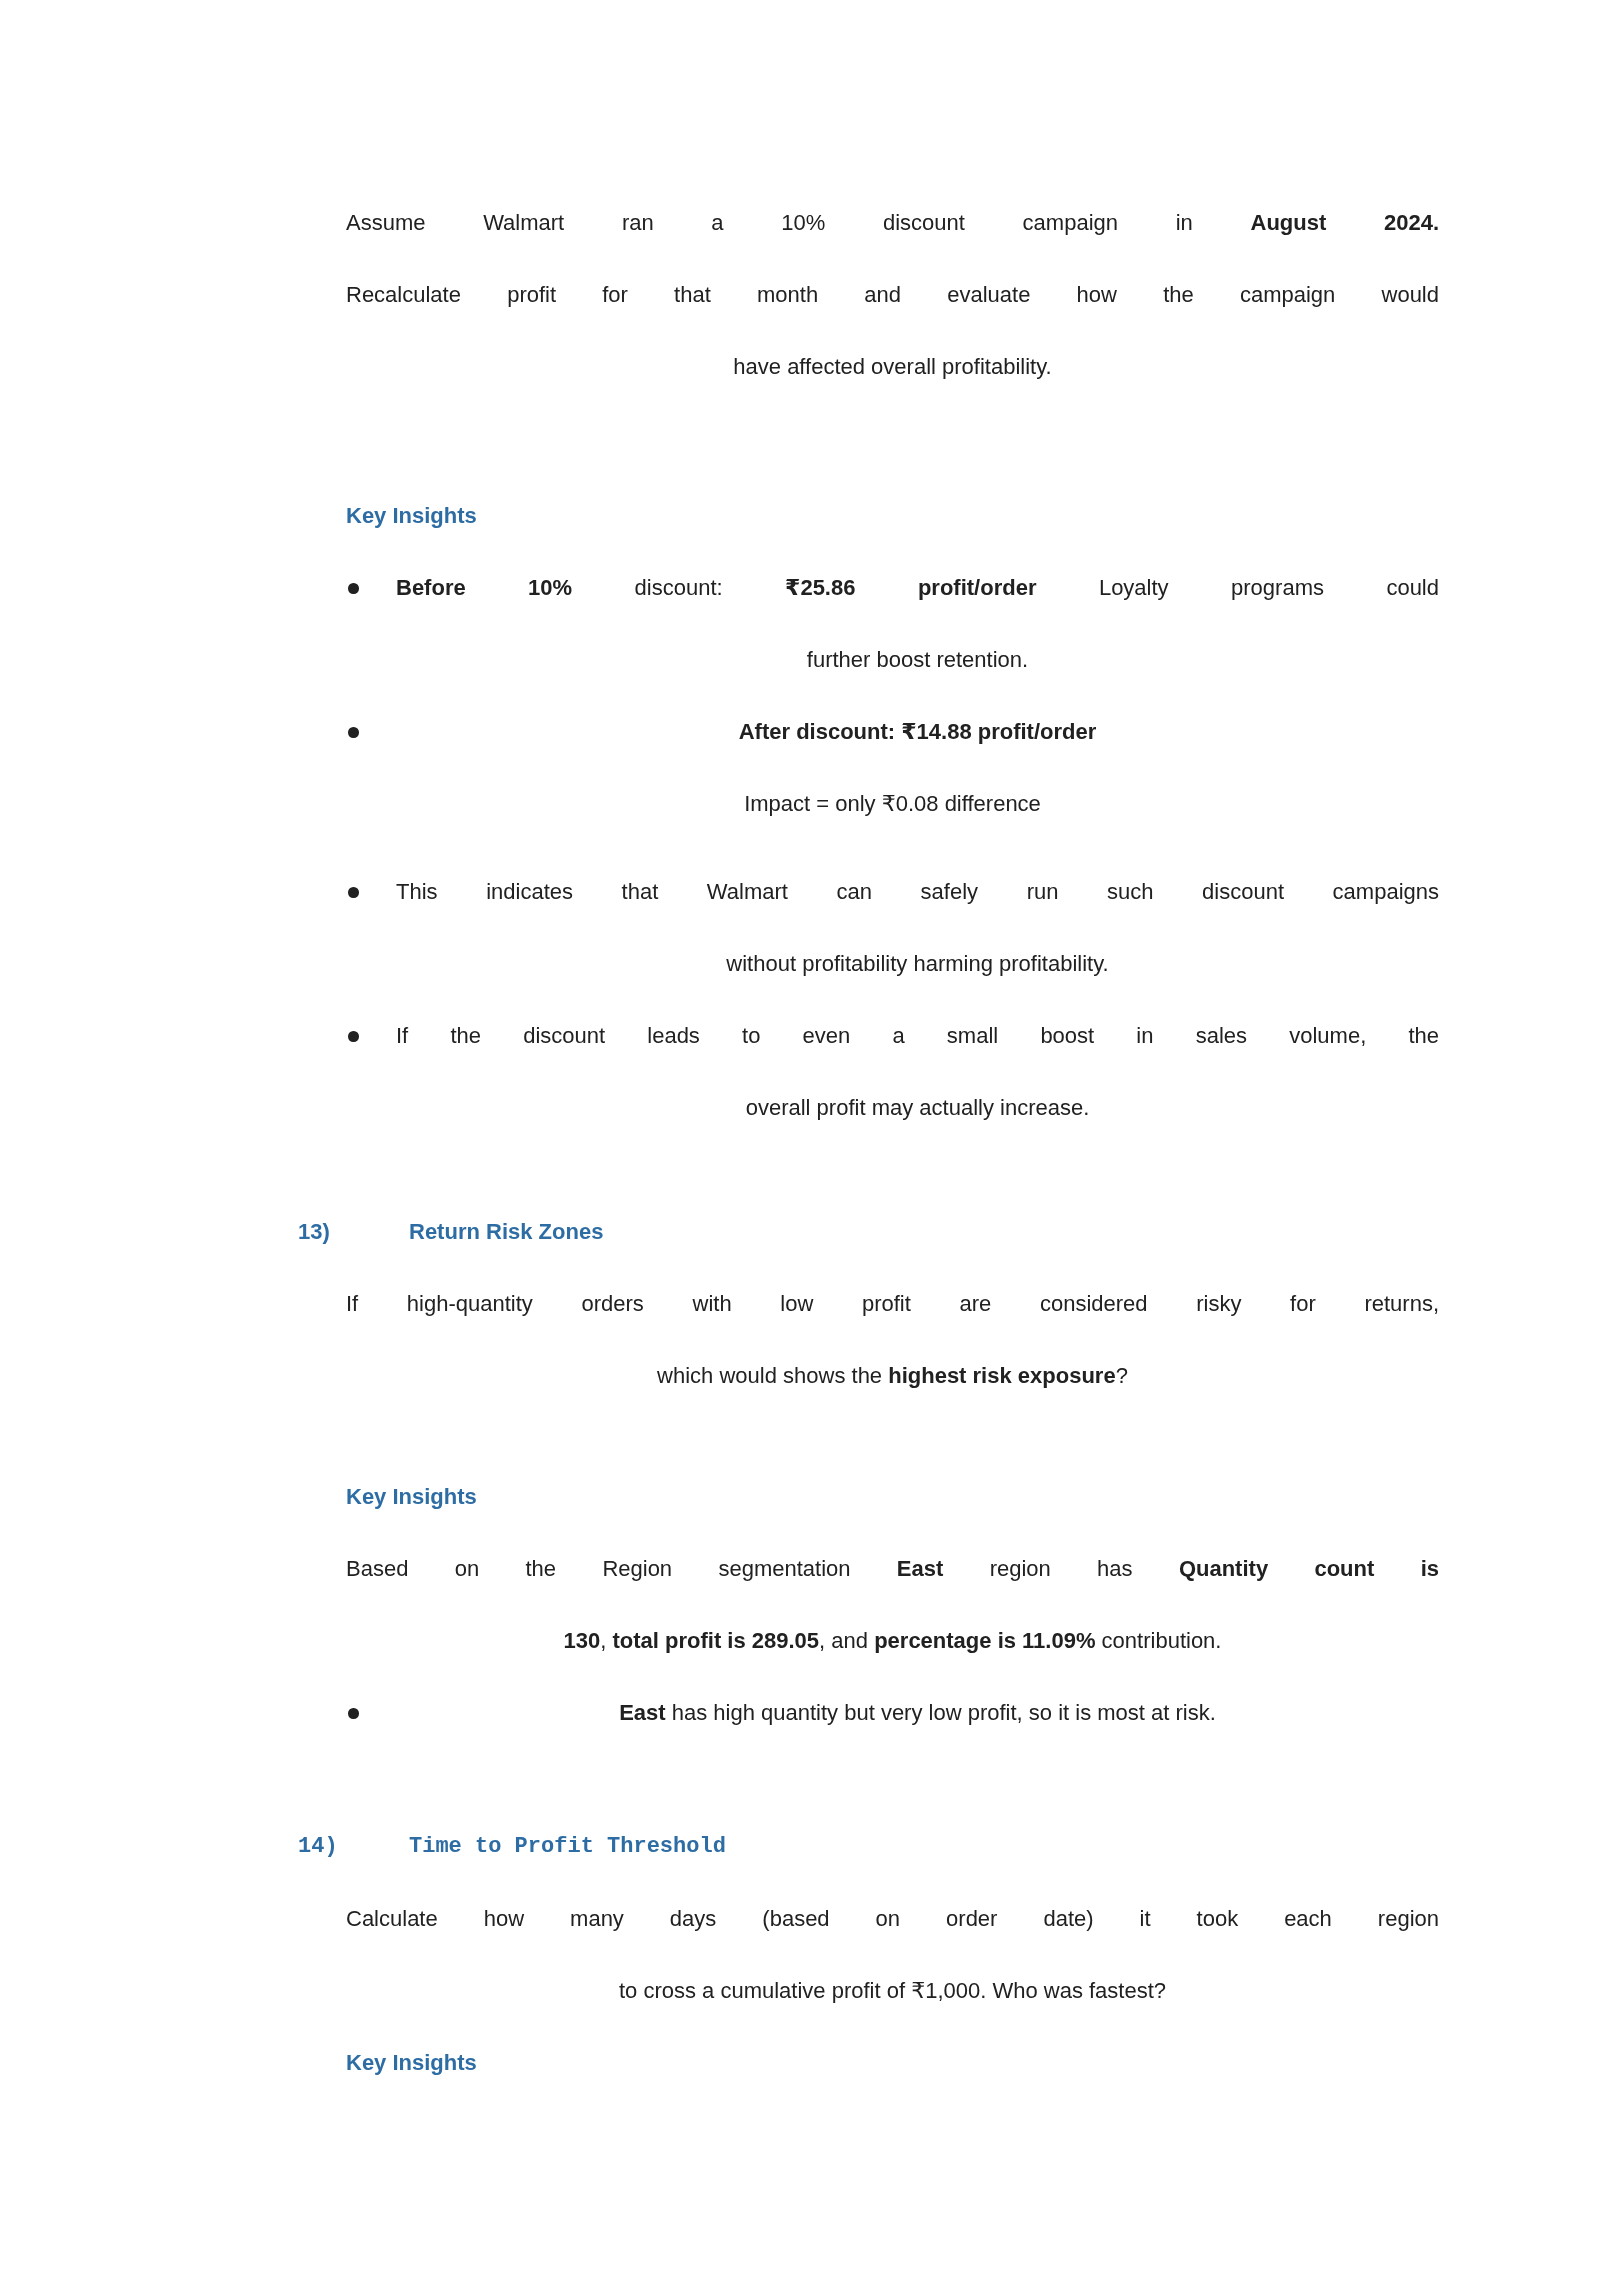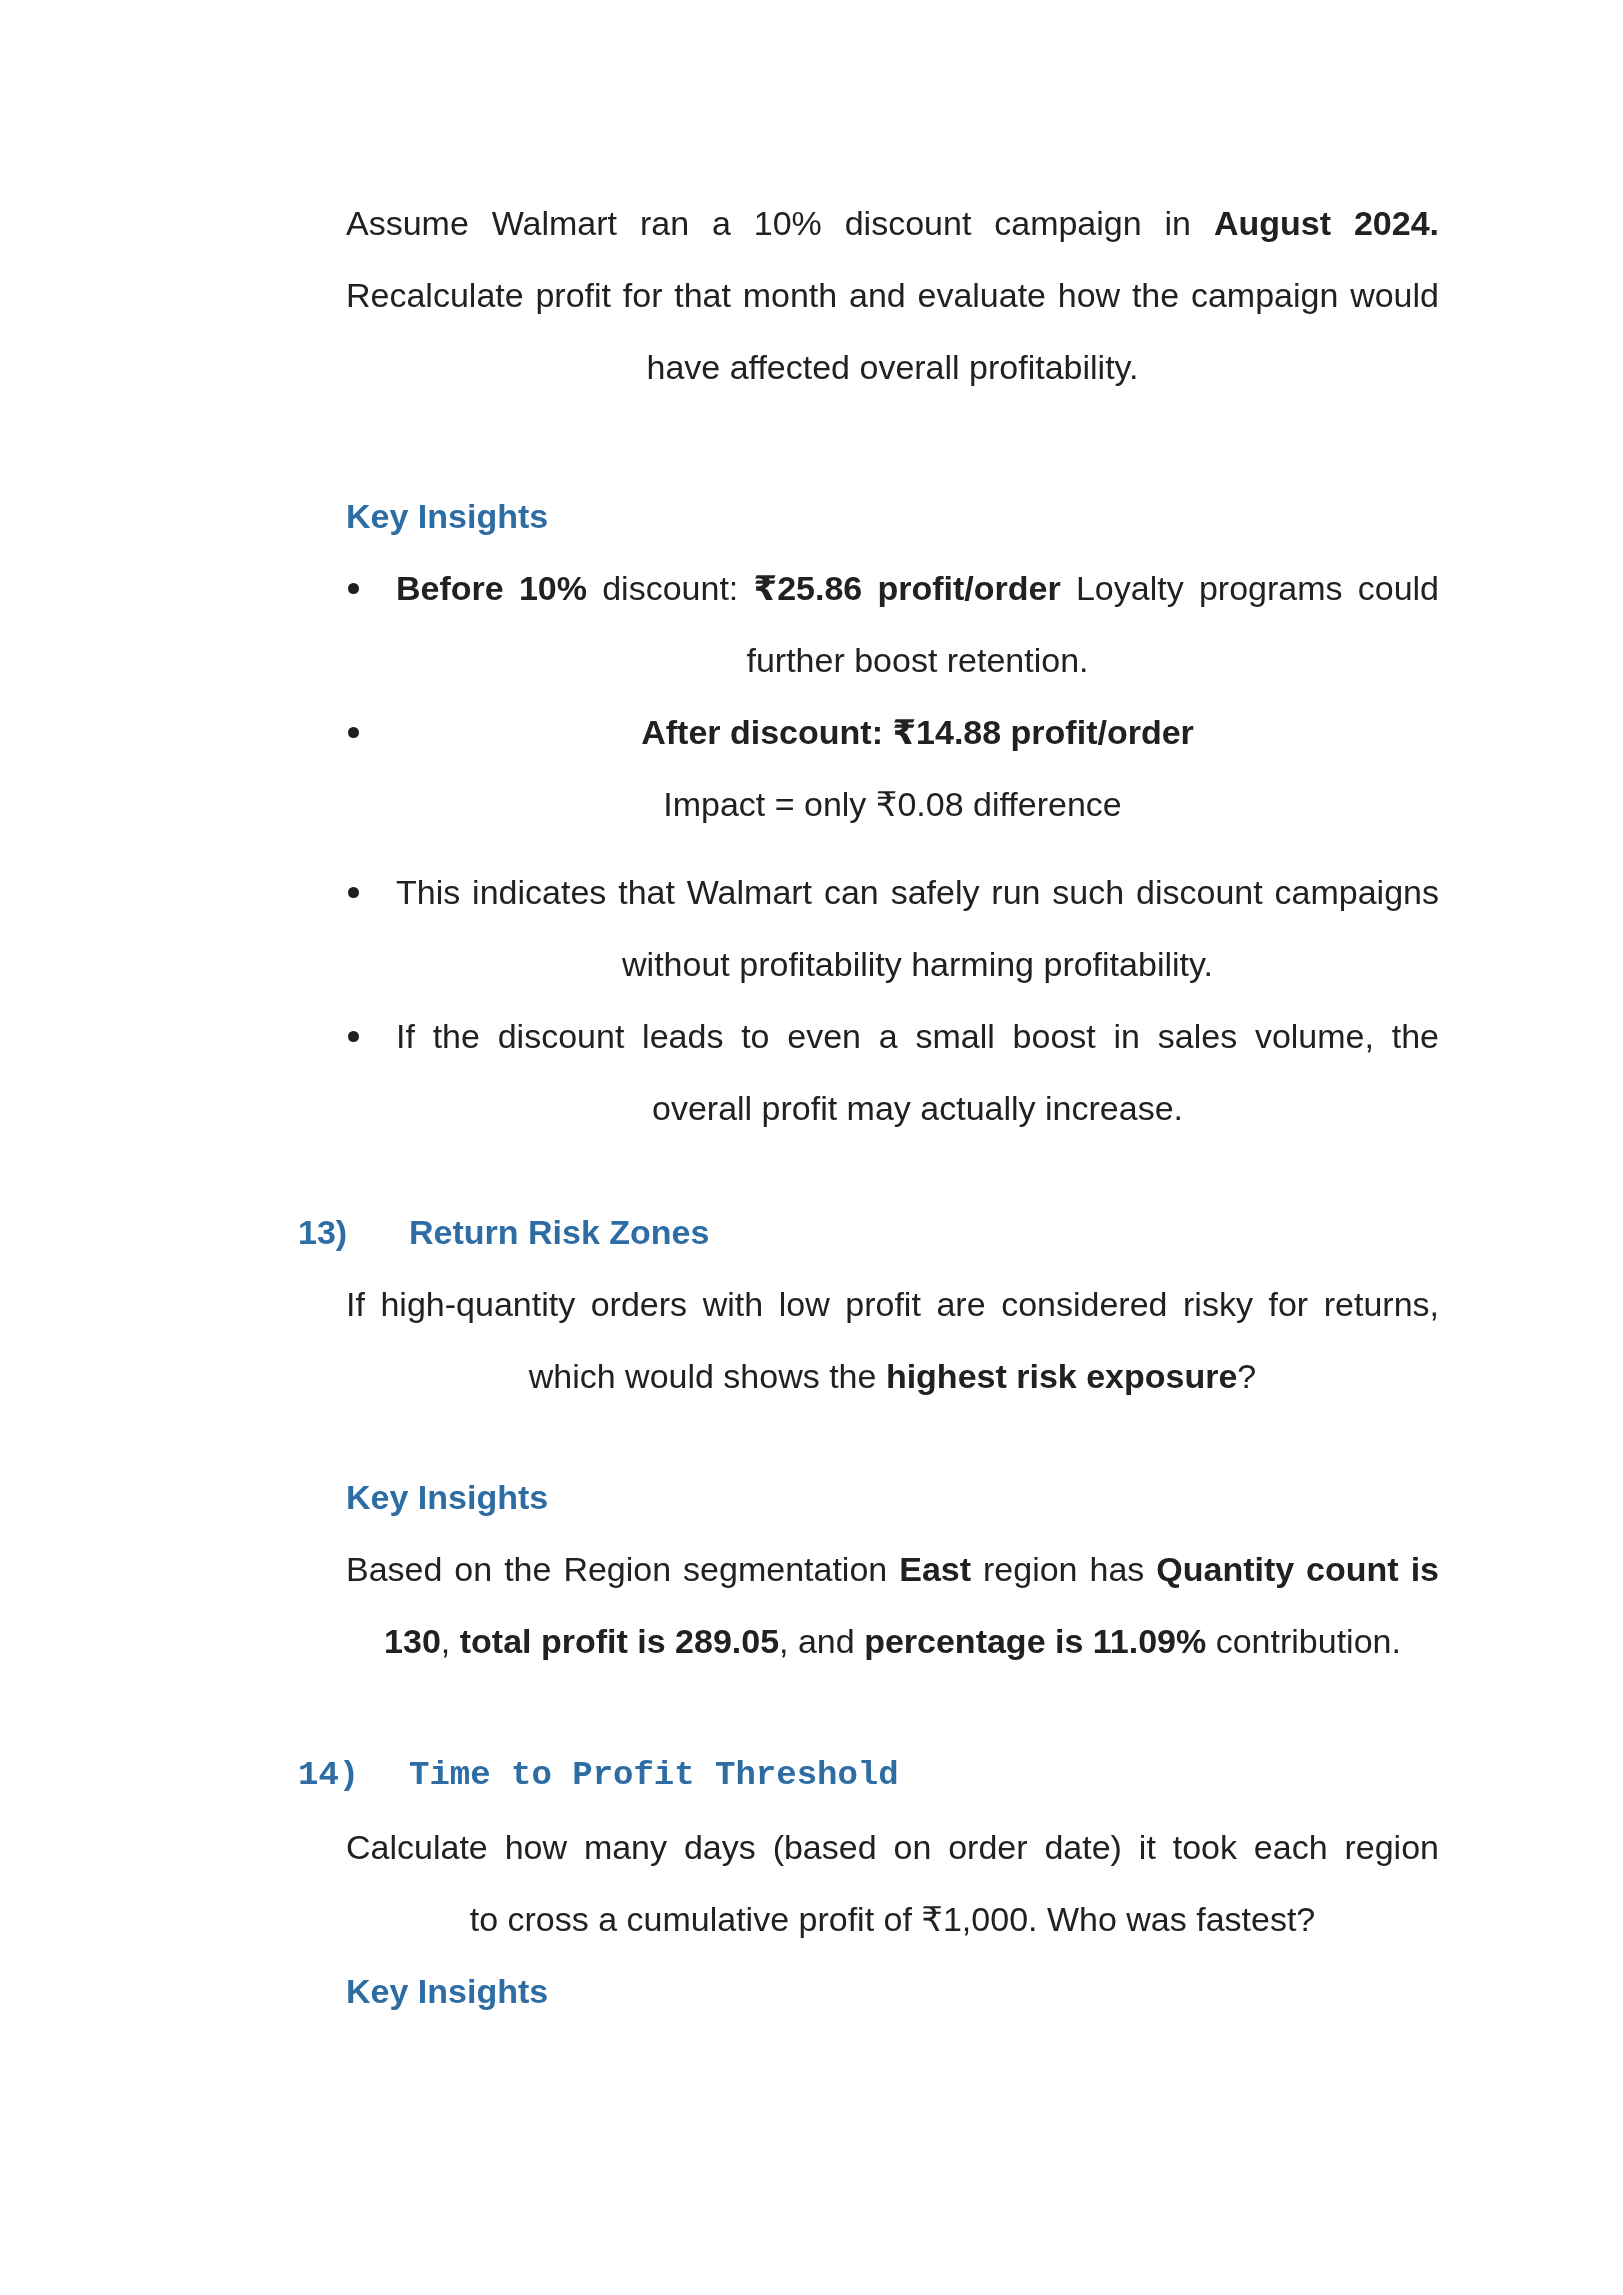--- a/index.html
+++ b/index.html
@@ -3,21 +3,21 @@
 <meta charset="utf-8">
 <style>
   html,body{margin:0;padding:0;background:#ffffff;}
   .page{
     position:relative;
     width:1623px;
     height:2295px;
     box-sizing:border-box;
     background:#ffffff;
     font-family:"Liberation Sans","DejaVu Sans",sans-serif;
-    font-size:34px;
+    font-size:22px;
     line-height:72px;
     color:#212121;
     padding:187px 184px 0 346px;
     overflow:hidden;
   }
   .line{text-align:center;}
   .line.j{text-align:justify;text-align-last:justify;}
   .b{font-weight:bold;}
   .h-sub{color:var(--accent,#2E6DA4);font-weight:bold;}
   .h-num{color:var(--accent,#2E6DA4);font-weight:bold;margin-left:-48px;white-space:nowrap;}
@@ -65,20 +65,24 @@
       <div class="h-num" style="margin-top: 52px;"><span class="num">13)</span><span>Return Risk Zones</span></div>
       <div class="para">
         <div class="line j"><span>If high-quantity orders with low profit are considered risky for returns,</span></div>
         <div class="line"><span>which would shows the </span><span class="b">highest risk exposure</span><span>?</span></div>
       </div>
       <div class="h-sub" style="margin-top: 49px;">Key Insights</div>
       <div class="para">
         <div class="line j"><span>Based on the Region segmentation </span><span class="b">East</span><span> region has </span><span class="b">Quantity count is</span></div>
         <div class="line"><span class="b">130</span><span>, </span><span class="b">total profit is 289.05</span><span>, and </span><span class="b">percentage is 11.09%</span><span> contribution.</span></div>
       </div>
+      <div class="bullet">
+        <span class="dot"></span>
+        <div class="line"><span class="b">East</span><span> has high quantity but very low profit, so it is most at risk.</span></div>
+      </div>
       <div class="h-num" style="margin-top: 62px; font-family: Liberation Mono, monospace;"><span class="num">14)</span><span>Time to Profit Threshold</span></div>
       <div class="para">
         <div class="line j"><span>Calculate how many days (based on order date) it took each region</span></div>
         <div class="line"><span>to cross a cumulative profit of ₹1,000. Who was fastest?</span></div>
       </div>
       <div class="h-sub">Key Insights</div>
     </div>
 </div>
 
 

